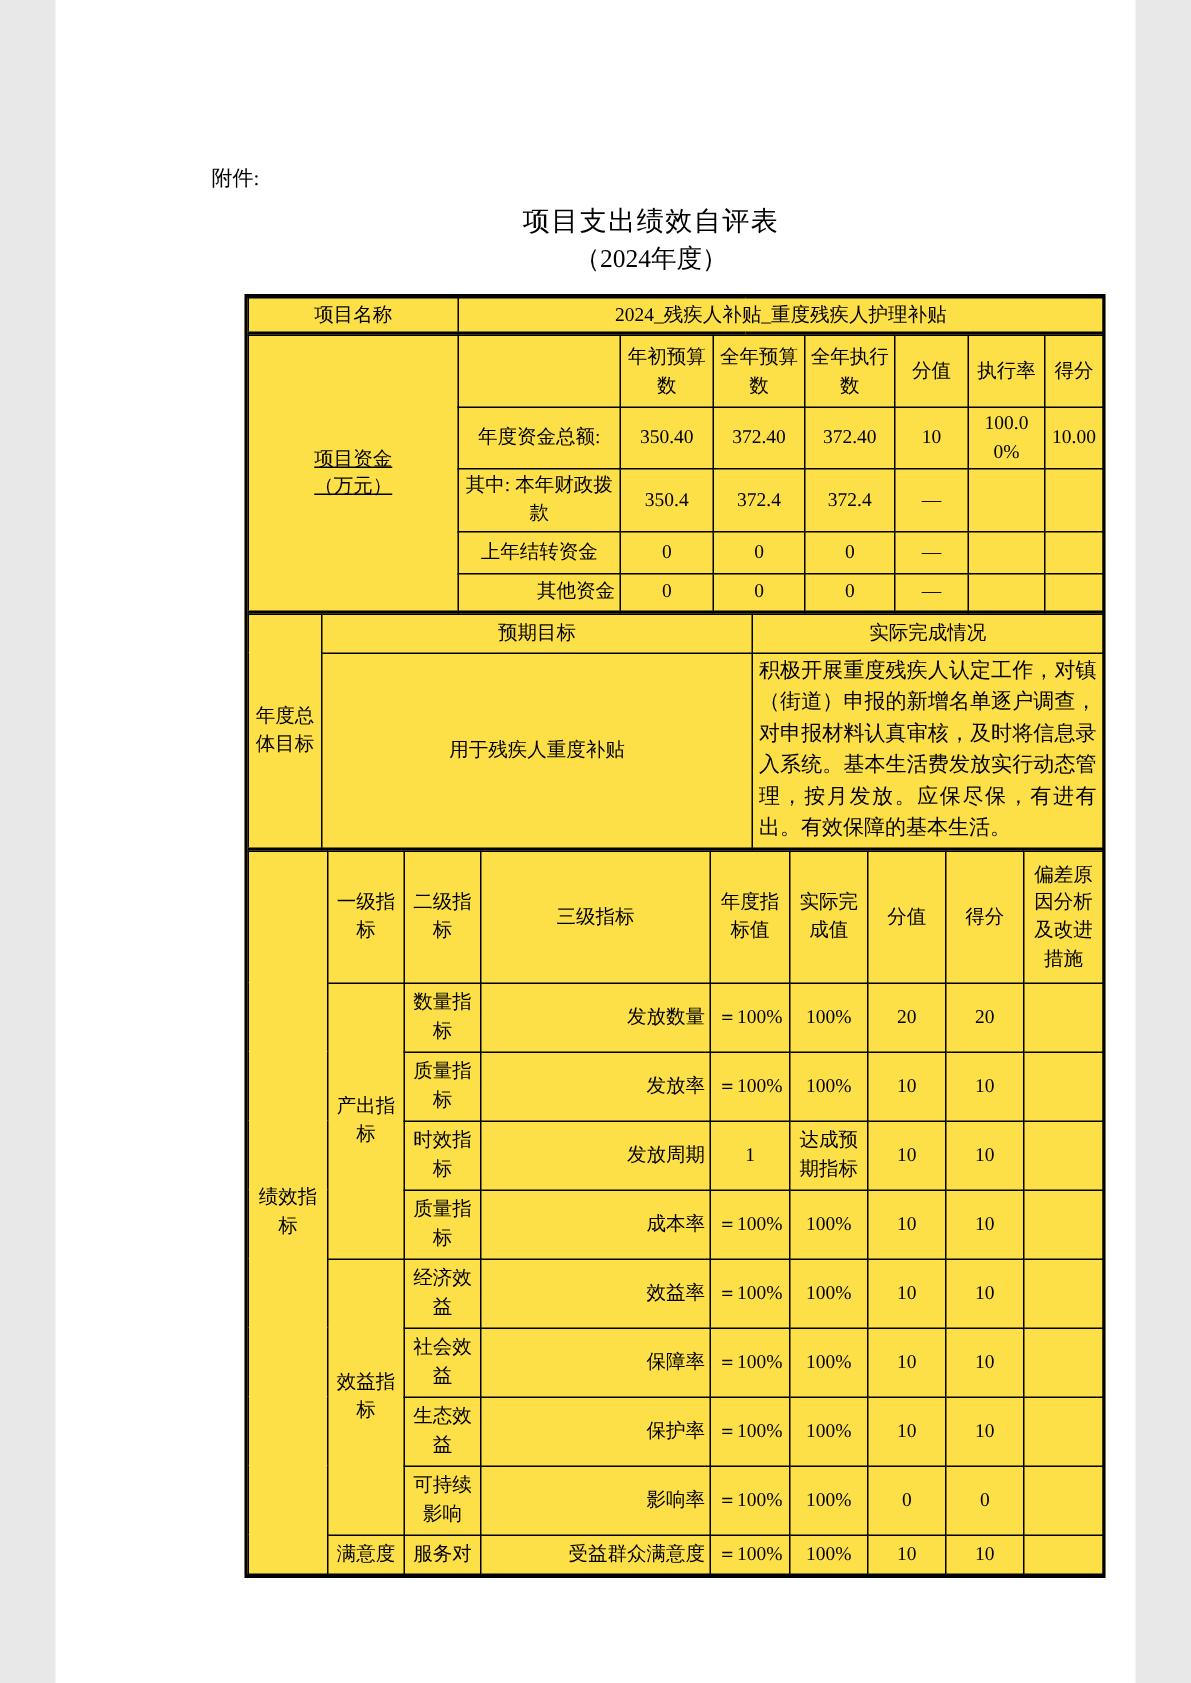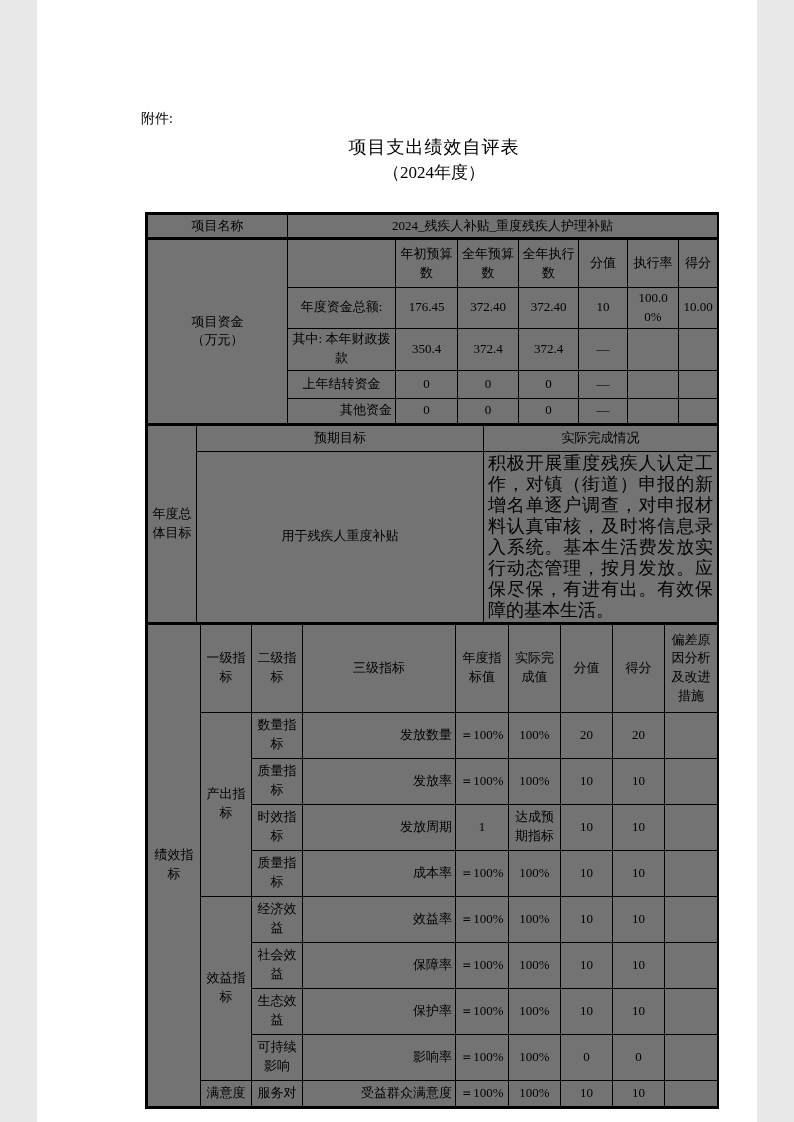--- a/index.html
+++ b/index.html
@@ -6,34 +6,34 @@
   .page {
     position:relative; width:720px; height:1122px; margin:0 auto;
     background:#ffffff; color:#000;
     font-family:"Liberation Serif","DejaVu Serif",serif;
     overflow:hidden;
   }
   .attachment { position:absolute; left:104px; top:110px; font-size:14px; }
   .title    { position:absolute; left:0; top:135px; width:794px; text-align:center; font-size:18px; letter-spacing:1px; }
   .subtitle { position:absolute; left:0; top:161px; width:794px; text-align:center; font-size:17px; }
 
-  .tblwrap { position:absolute; left:108px; top:196px; width:570px; border:2px solid #000; background:#737373;margin-top:16px; }
+  .tblwrap { position:absolute; left:126px; top:196px; width:570px; border:2px solid #000; background:#fde047; }
   table { border-collapse:collapse; table-layout:fixed; width:570px; }
   table.sec { border-bottom:2px solid #000; }
   td {
     border:1px solid #000; padding:1px 3px;
     text-align:center; vertical-align:middle;
     font-size:13px; line-height:1.45;
     word-break:break-all; overflow:hidden;
   }
   td.left { text-align:right; }
-  td.pre  { white-space:pre-line; }
+  td.pre  { white-space:pre-line;text-decoration:underline; }
   td.goal-text {
     text-align:justify; text-align-last:left;
-    font-size:18px; line-height:21px; padding:1px 4px;
+    font-size:14px; line-height:21px; padding:1px 4px;
     vertical-align:top;
   }
 
   
   .hA1 td{height:20px} .hA2 td{height:41px}
   .hB0 td{height:45px} .hB1 td{height:25px} .hB2 td{height:39px}
   .hB3 td{height:25px} .hB4 td{height:22px}
   .hC0 td{height:23px} .hC1 td{height:127px}
   .hD0 td{height:85px} .hDr td{height:43px} .hDz td{height:23px}
 </style>
@@ -81,21 +81,21 @@
         <td></td>
         <td>年初预算数</td>
         <td>全年预算数</td>
         <td>全年执行数</td>
         <td>分值</td>
         <td>执行率</td>
         <td>得分</td>
       </tr>
       <tr class="hB1">
         <td>年度资金总额:</td>
-        <td>176.45</td>
+        <td>350.40</td>
         <td>372.40</td>
         <td>372.40</td>
         <td>10</td>
         <td>100.00%</td>
         <td>10.00</td>
       </tr>
       <tr class="hB2">
         <td>其中: 本年财政拨款</td>
         <td>350.4</td>
         <td>372.4</td>

